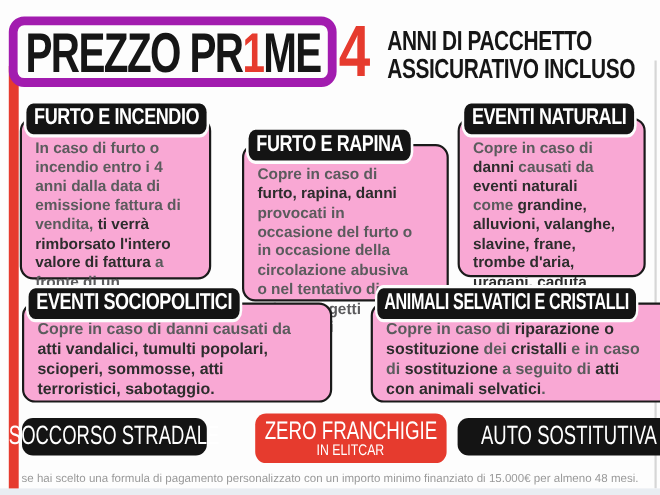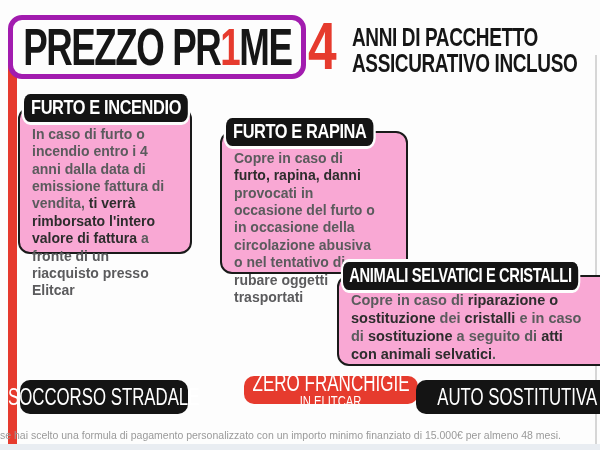--- a/index.html
+++ b/index.html
@@ -5,21 +5,21 @@
   * { margin:0; padding:0; box-sizing:border-box; }
   html,body { width:600px; height:450px; overflow:hidden; }
   body { font-family:"Liberation Sans", sans-serif; background:#ffffff; }
   .page {
     position:relative; width:600px; height:450px;
     background:#fdfdfd;
   }
   
   .header-box {
     position:absolute; left:8px; top:15px; width:298px; height:64px;
-    border:5px solid #a21caf; border-radius:14px; background:#fdfdfd;
+    border:8px solid #a21caf; border-radius:14px; background:#fdfdfd;
     display:flex; align-items:center; justify-content:center; z-index:3;
   }
   .brand {
     white-space:nowrap; font-weight:bold; font-size:51px; letter-spacing:-2px;
     color:#161616; transform:scaleX(0.72); line-height:1;
   }
   .brand .digit { color:#e63b2e; }
   .years-number {
     position:absolute; left:308px; top:13px; font-size:66px; font-weight:bold;
     color:#e63b2e; transform:scaleX(0.78); transform-origin:left top; line-height:1; z-index:3;
@@ -69,27 +69,27 @@
   .pill {
     position:absolute; display:flex; flex-direction:column;
     align-items:center; justify-content:center; z-index:2;
     border-radius:10px; color:#ffffff; font-weight:normal; text-align:center;
   }
   .pill-black { background:#141414; top:380px; height:34px; }
   .pill .big { font-size:24px; white-space:nowrap; transform:scaleX(0.70); line-height:1; }
   #badge-roadside { left:20px; width:168px; }
   #badge-courtesy { left:416px; width:203px; }
   #badge-zero {
-    background:#e63b2e; left:232px; top:376px; width:174px; height:28px;margin-left:12px;
+    background:#e63b2e; left:232px; top:376px; width:174px; height:45px;
   }
   #badge-zero .line1 { font-size:23px; white-space:nowrap; transform:scaleX(0.74); line-height:21px; }
   #badge-zero .line2 { font-size:14px; white-space:nowrap; transform:scaleX(0.80); line-height:14px; }
   
   .footer-note {
-    position:absolute; left:0; top:429px; width:600px; text-align:left;
+    position:absolute; left:0; top:429px; width:600px; text-align:center;
     font-size:10.5px; color:#9a9a9a; z-index:2;
   }
 </style>
 </head>
 <body>
 
 <div class="page">
 
   <div class="red-bar"></div>
   <div class="right-line"></div>
@@ -109,21 +109,29 @@
   <div class="card" id="card-0">
     <div class="card-title">FURTO E INCENDIO</div>
     <div class="card-body">In caso di furto o incendio entro i 4 anni dalla data di emissione fattura di vendita, <b>ti verrà rimborsato l'intero valore di fattura</b> a fronte di un riacquisto presso Elitcar</div>
   </div>
 
   <div class="card" id="card-1">
     <div class="card-title">FURTO E RAPINA</div>
     <div class="card-body">Copre in caso di <b>furto, rapina, danni</b> provocati in occasione del furto o in occasione della circolazione abusiva o nel tentativo di rubare oggetti trasportati</div>
   </div>
 
+  <div class="card" id="card-2">
+    <div class="card-title">EVENTI NATURALI</div>
+    <div class="card-body">Copre in caso di <b>danni</b> causati da <b>eventi naturali</b> come <b>grandine, alluvioni, valanghe, slavine, frane, trombe d'aria, uragani, caduta accidentale di neve</b>.</div>
+  </div>
 
+  <div class="card" id="card-3">
+    <div class="card-title">EVENTI SOCIOPOLITICI</div>
+    <div class="card-body">Copre in caso di danni causati da <b>atti vandalici, tumulti popolari, scioperi, sommosse, atti terroristici, sabotaggio.</b></div>
+  </div>
 
   <div class="card" id="card-4">
     <div class="card-title tight">ANIMALI SELVATICI E CRISTALLI</div>
     <div class="card-body">Copre in caso di <b>riparazione o sostituzione</b> dei <b>cristalli</b> e in caso di <b>sostituzione</b> a seguito di <b>atti con animali selvatici</b>.</div>
   </div>
 
   <div class="pill pill-black" id="badge-roadside">
     <span class="big">SOCCORSO STRADALE</span>
   </div>
 

